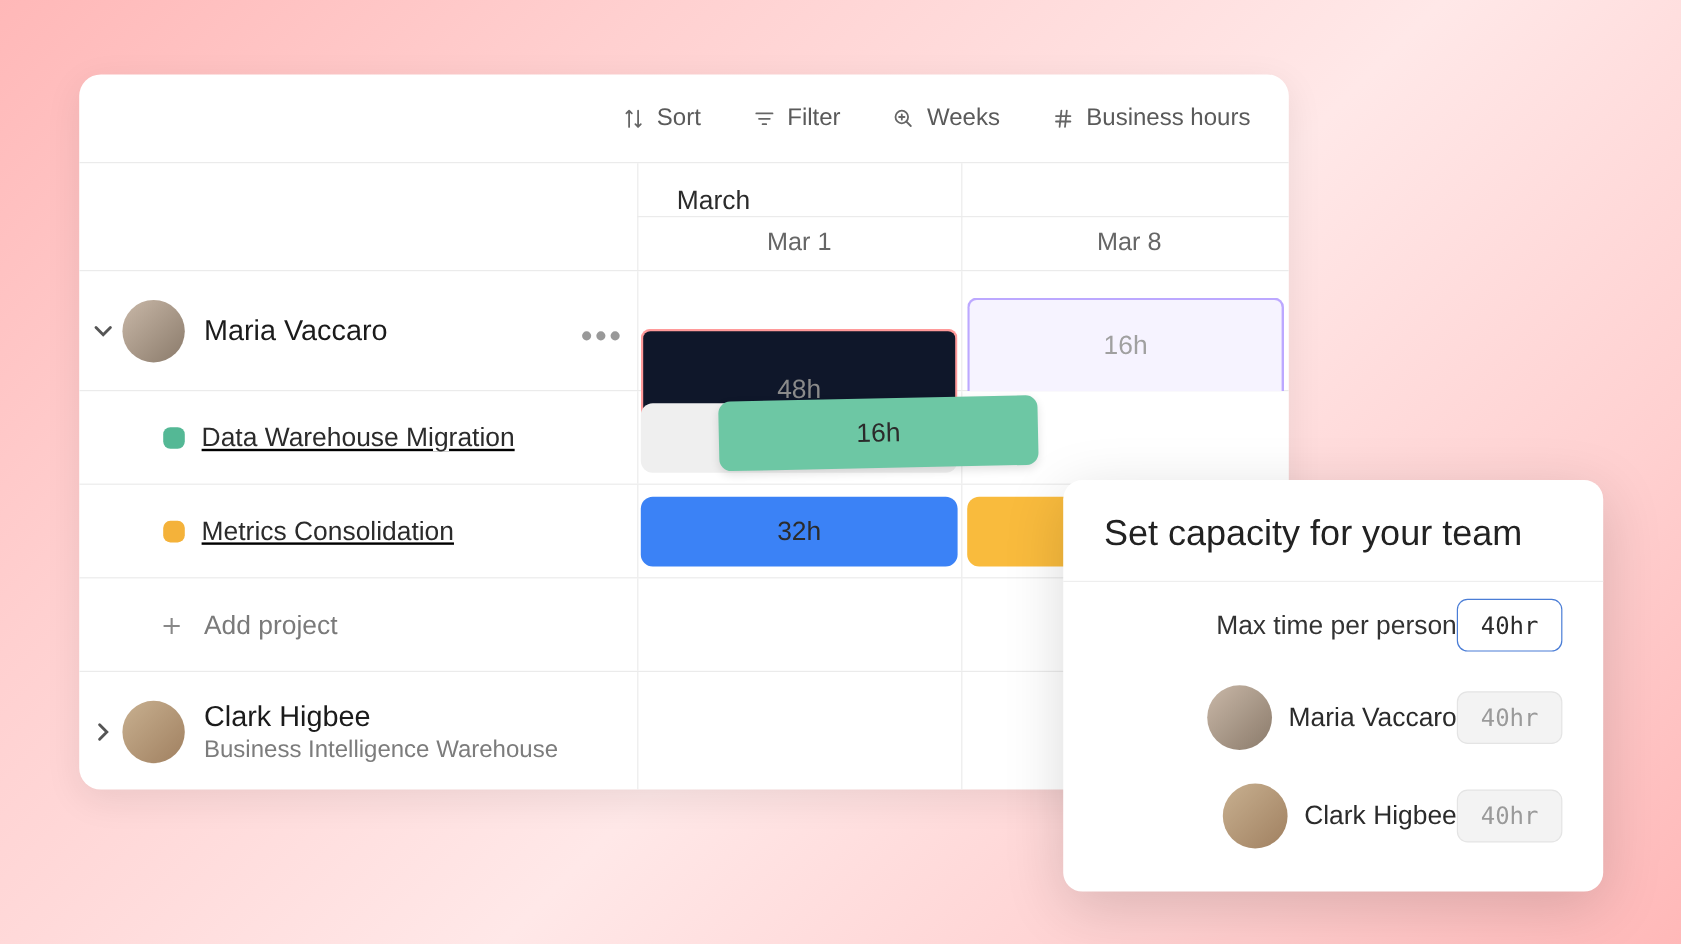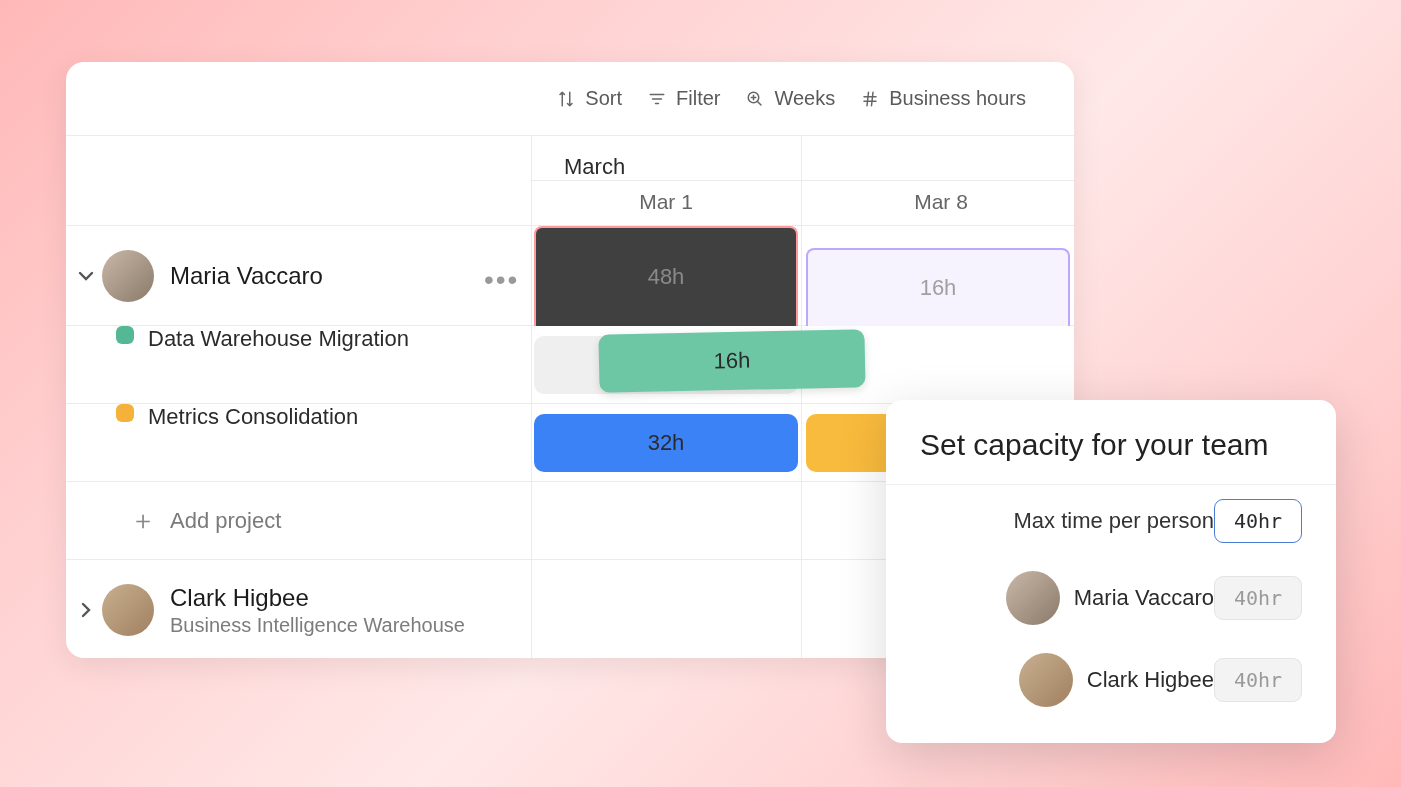--- a/index.html
+++ b/index.html
@@ -21,22 +21,22 @@
     border-radius: 18px;
     box-shadow: 0 8px 30px rgba(0,0,0,0.08);
     overflow: hidden;
   }
   .toolbar {
     height: 74px;
     border-bottom: 1px solid #ebebeb;
     display: flex;
     justify-content: flex-end;
     align-items: center;
-    gap: 26px;
-    padding-right: 48px;
+    gap: 44px;
+    padding-right: 32px;
     font-size: 20px;
     color: #5a5a5a;
   }
   .tool { display: flex; align-items: center; gap: 10px; cursor: pointer; }
   .tool svg { display: block; }
   .timeline-header { position: relative; height: 90px; border-bottom: 1px solid #ebebeb; }
   .timeline-header .vline { position: absolute; top: 0; bottom: 0; width: 1px; background: #ebebeb; }
   .v1 { left: 465px; }
   .v2 { left: 735px; }
   .month { position: absolute; left: 498px; top: 18px; font-size: 22px; color: #2b2b2b; }
@@ -62,24 +62,24 @@
   .person-role { font-size: 20px; color: #7c7c7c; margin-top: 2px; }
   .more-dots { position: absolute; left: 418px; top: 38px; color: #999; font-size: 28px; letter-spacing: 2px; cursor: pointer; }
 
   .cap-box {
     position: absolute; top: 0; height: 100px;
     border: 2px solid transparent; border-bottom: none;
     border-radius: 8px 8px 0 0;
     display: flex; align-items: center; justify-content: center;
     font-size: 22px; color: #888;
   }
-  .cap-over { left: 468px; width: 264px; border-color: #ff9a9a; background: #404040; color:#8a8a8a; }
+  .cap-over { left: 468px; width: 264px; border-color: #ff9a9a; background: #0f172a; color:#8a8a8a;margin-top:48px; }
   .cap-under { left: 740px; width: 264px; border-color: #bca8ff; background: #f6f3ff; color:#a0a0a0; top:22px; height:78px; }
 
-  .project-row { height: 78px; display: flex; align-items: flex-start; padding-left: 50px; }
+  .project-row { height: 78px; display: flex; align-items: center; padding-left: 70px; text-decoration: underline; }
   .project-dot { width: 18px; height: 18px; border-radius: 6px; margin-right: 14px; flex:none; }
   .dot-green { background: #54b895; }
   .dot-yellow { background: #f4b23a; }
   .project-label { font-size: 22px; color: #2b2b2b; }
 
   .dropzone {
     position:absolute; left:468px; top:10px; width:264px; height:58px;
     background:#efefef; border-radius:10px;
   }
   .bar {

